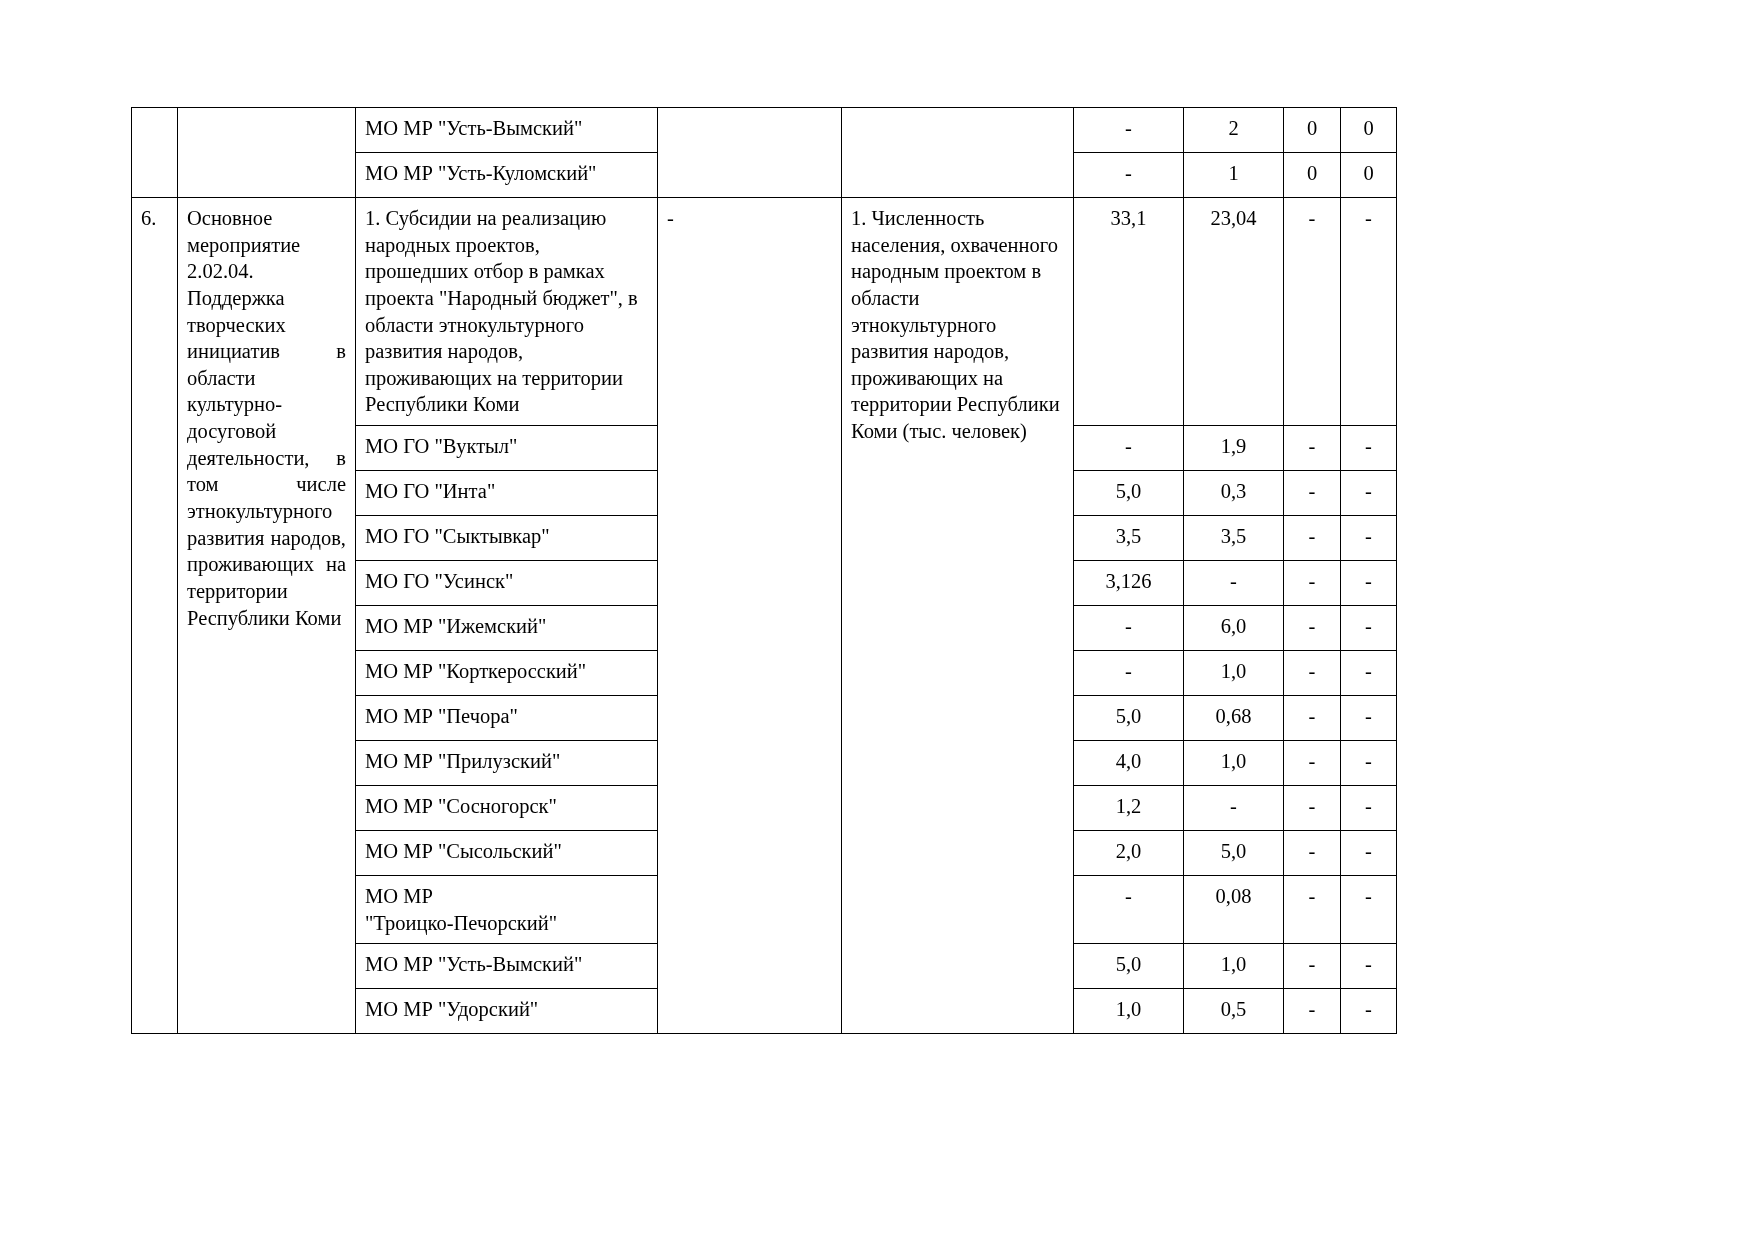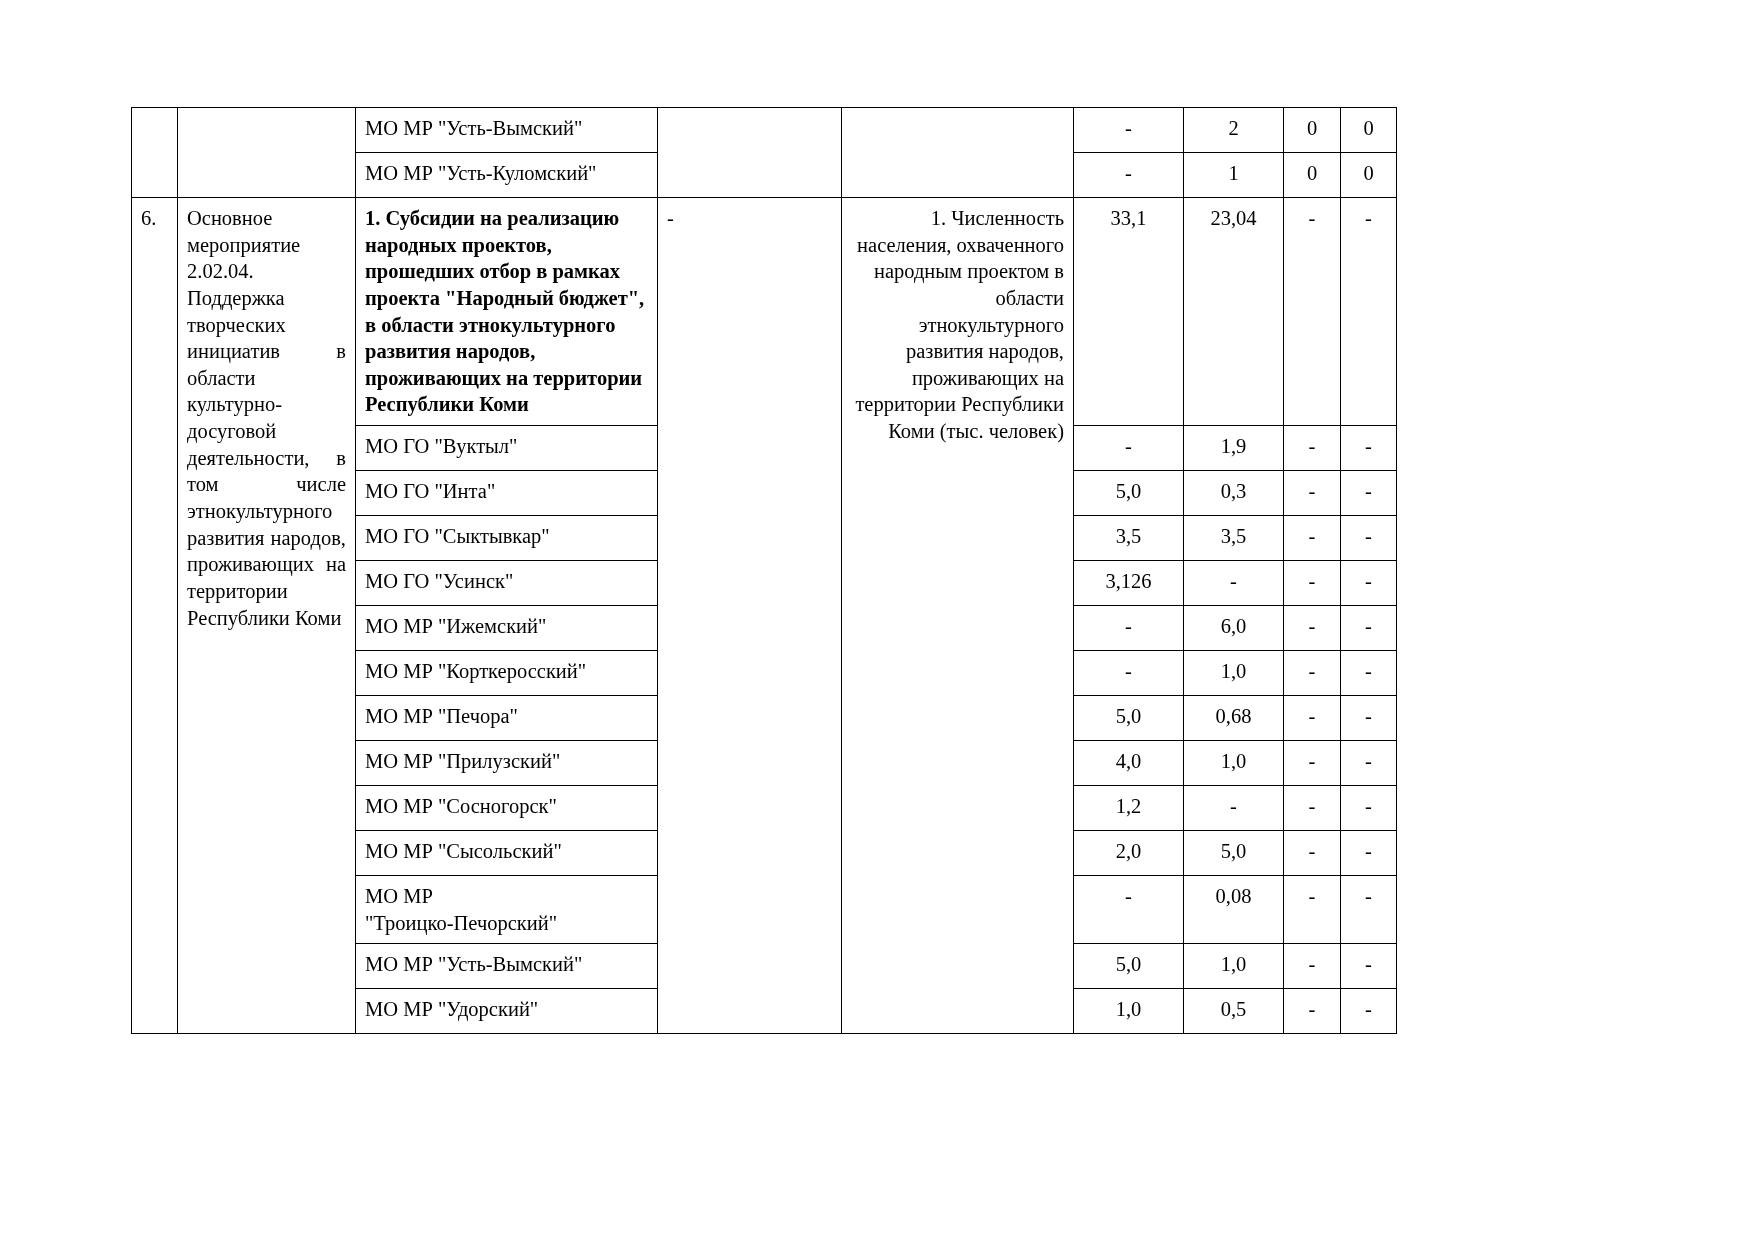--- a/index.html
+++ b/index.html
@@ -55,30 +55,30 @@
   col.c-indic    { width: 232px; }
   col.c-v1       { width: 110px; }
   col.c-v2       { width: 100px; }
   col.c-v3       { width: 57px; }
   col.c-v4       { width: 56px; }
 
   .cell-num      { text-align: left; }
   .cell-measure  { text-align: justify; text-justify: inter-word; hyphens: none; font-family: Liberation Serif, serif; }
   .cell-recip    { text-align: left; }
   .cell-dash     { text-align: left; }
-  .cell-indic    { text-align: right; }
+  .cell-indic    { text-align: left; }
   .cell-val      { text-align: center; vertical-align: top; }
 
   
   tr.muni td { height: 30px; }
   tr.pair td { height: 30px; }
 
   
   .tall-measure { line-height: 1.30; }
-  .tall-recip   { line-height: 1.30; font-weight: bold; }
+  .tall-recip   { line-height: 1.30; }
   .tall-indic   { line-height: 1.30; }
 
   .empty-cell { padding: 0; }
 </style>
 </head>
 <body>
 
 <div class="page">
   <div class="table-wrap">
     <table class="doc-table">

